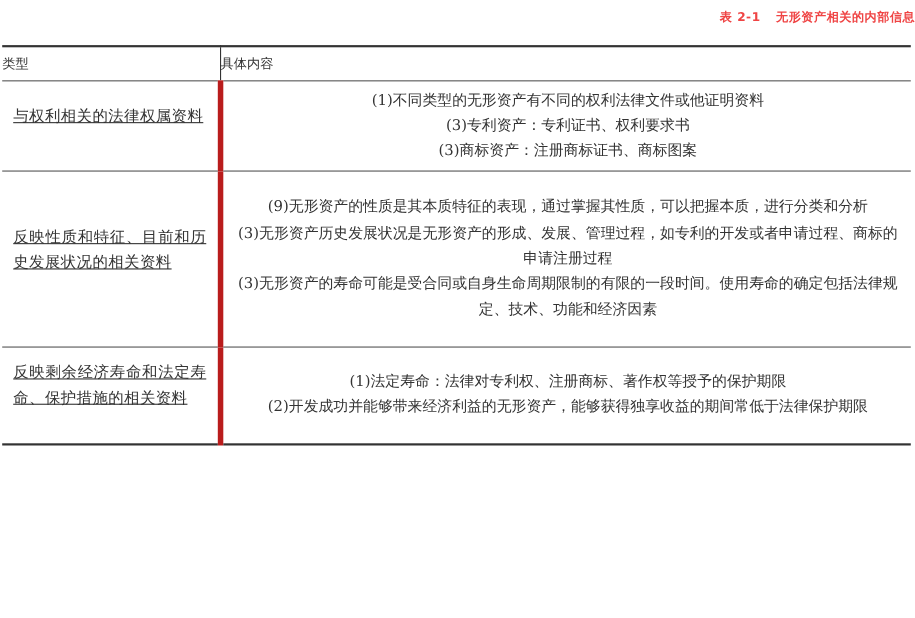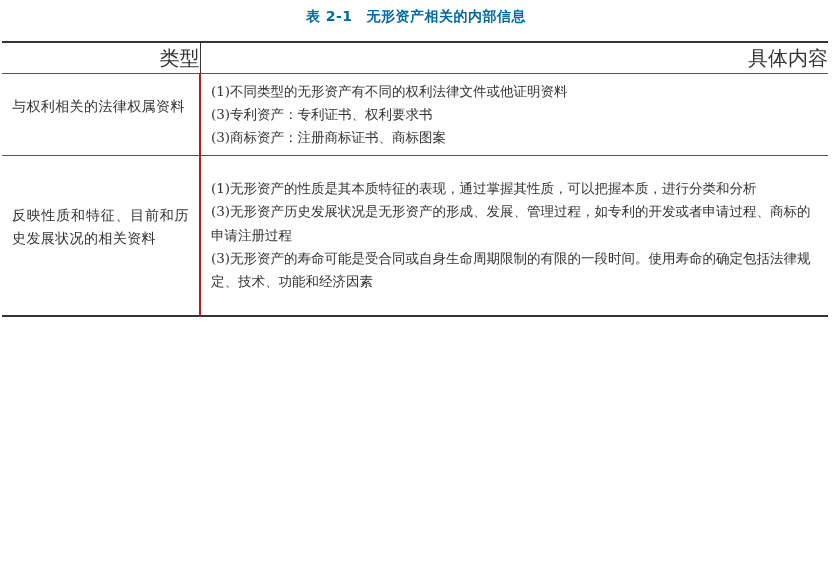--- a/index.html
+++ b/index.html
@@ -1,32 +1,32 @@
 <!DOCTYPE html>
 <html><head>
 <meta charset="utf-8">
 <style>
   html, body { margin:0; padding:0; background:#ffffff; }
   body { width:832px; height:562px; position:relative; overflow:hidden;
          font-family:"DejaVu Serif", "Liberation Serif", serif; color:#333333; }
-  .caption { position:absolute; top:8px; left:0; width:832px; text-align:center;
+  .caption { position:absolute; top:8px; left:0; width:832px; text-align:right;
              font-family:"DejaVu Sans", "Liberation Sans", sans-serif; font-weight:bold;
-             font-size:14px; color:#0369a1; letter-spacing:0.5px; }
+             font-size:11px; color:#ef4444; letter-spacing:0.5px; }
   .caption .num { margin-right:14px; }
   table { position:absolute; top:41px; left:2px; width:826px; border-collapse:collapse;
           table-layout:fixed; }
   col.c1 { width:198px; }
   col.c2 { width:628px; }
   thead tr { border-top:2px solid #333; border-bottom:1px solid #555; }
-  thead th { font-weight:normal; font-size:20px; height:30px; padding:0; text-align:right; }
+  thead th { font-weight:normal; font-size:12px; height:30px; padding:0; text-align:left; }
   tbody tr { border-bottom:1px solid #555; }
   tbody tr:last-child { border-bottom:2px solid #333; }
-  td, th { vertical-align:middle; }
-  td.type { border-right:2px solid #b91c1c; padding:4px 10px 20px 10px; font-size:14px;
-            line-height:23px; text-align:justify; text-align-last:left; letter-spacing:0.4px; }
+  td, th { vertical-align:middle;text-align:center; }
+  td.type { border-right:5px solid #b91c1c; padding:4px 10px 20px 10px; font-size:14px;
+            line-height:23px; text-align:justify; text-align-last:left; letter-spacing:0.4px;text-decoration:underline; }
   th.type-h { border-right:1px solid #333; }
   td.content { padding:5px 8px 5px 10px; font-size:13.5px; line-height:23.3px; }
   .line { display:block; }
 </style>
 </head>
 <body>
 
 <div class="caption">
   <span class="num">表 2-1</span><span>无形资产相关的内部信息</span>
 </div>
@@ -47,19 +47,26 @@
       <td class="type">与权利相关的法律权属资料</td>
       <td class="content">
         <span class="line">(1)不同类型的无形资产有不同的权利法律文件或他证明资料</span>
         <span class="line">(3)专利资产：专利证书、权利要求书</span>
         <span class="line">(3)商标资产：注册商标证书、商标图案</span>
       </td>
     </tr>
     <tr style="height:160px">
       <td class="type">反映性质和特征、目前和历史发展状况的相关资料</td>
       <td class="content">
-        <span class="line">(1)无形资产的性质是其本质特征的表现，通过掌握其性质，可以把握本质，进行分类和分析</span>
+        <span class="line">(9)无形资产的性质是其本质特征的表现，通过掌握其性质，可以把握本质，进行分类和分析</span>
         <span class="line">(3)无形资产历史发展状况是无形资产的形成、发展、管理过程，如专利的开发或者申请过程、商标的申请注册过程</span>
         <span class="line">(3)无形资产的寿命可能是受合同或自身生命周期限制的有限的一段时间。使用寿命的确定包括法律规定、技术、功能和经济因素</span>
+      </td>
+    </tr>
+    <tr style="height:88px">
+      <td class="type">反映剩余经济寿命和法定寿命、保护措施的相关资料</td>
+      <td class="content">
+        <span class="line">(1)法定寿命：法律对专利权、注册商标、著作权等授予的保护期限</span>
+        <span class="line">(2)开发成功并能够带来经济利益的无形资产，能够获得独享收益的期间常低于法律保护期限</span>
       </td>
     </tr>
   </tbody>
 </table>
 
 </body></html>

